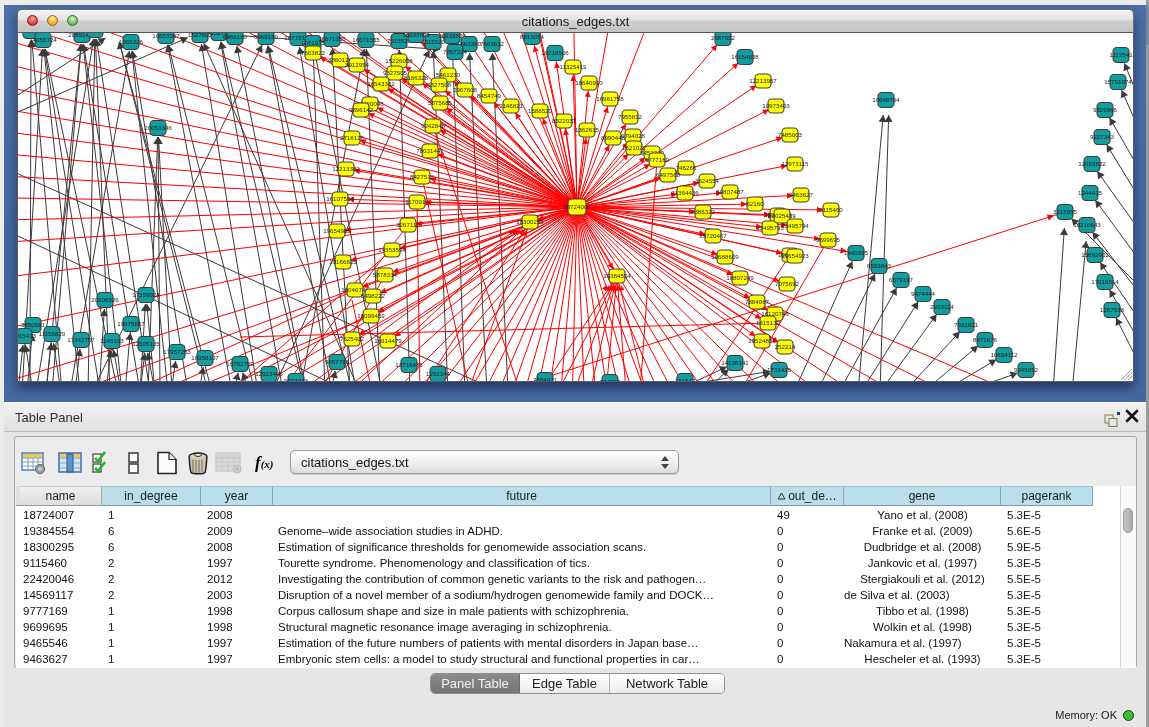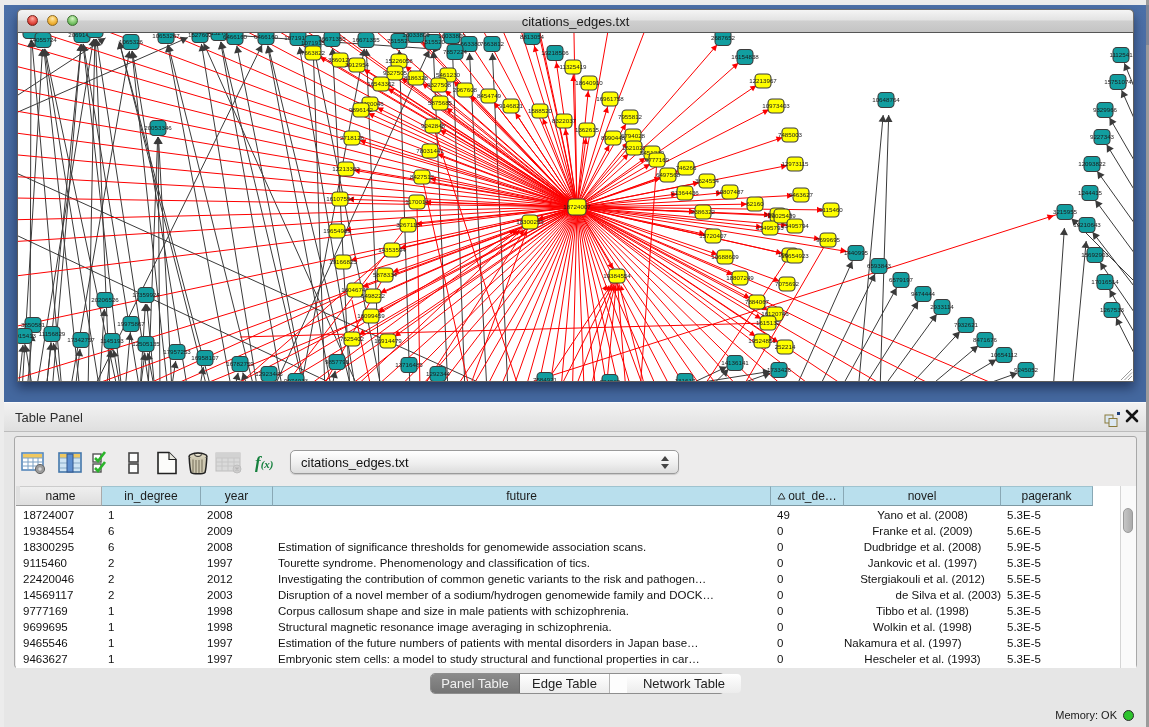--- a/index.html
+++ b/index.html
@@ -56,21 +56,21 @@
 
 
 #tabs { left:426px; top:271px; width:295px; height:21px; border:1px solid #8e8e8e;
   border-radius:5px; background:#fdfdfd; }
 .tab { position:absolute; top:0; height:19px; font-size:13px; text-align:center;
   line-height:19px; color:#222; }
 #tab1 { left:0; width:89px; background:linear-gradient(180deg,#8b8b8b,#747474);
   color:#f2f2f2; border-radius:4px 0 0 4px; border-right:1px solid #6b6b6b; }
 #tab2 { left:89px; width:90px; border-right:1px solid #b5b5b5;
   background:linear-gradient(180deg,#ffffff,#ececec); }
-#tab3 { left:196px; width:114px; border-radius:0 4px 4px 0;
+#tab3 { left:179px; width:114px; border-radius:0 4px 4px 0;
   background:linear-gradient(180deg,#ffffff,#ececec);text-align:center; }
 #mem { right:32px; top:709px; font-size:11px; color:#1a1a1a; }
 #memdot { left:1123px; top:710px; width:11px; height:11px; border-radius:50%;
   background:#2ec42e; border:1.2px solid #2c2c2c; }
 svg.icon { position:absolute; top:0; }
 </style></head>
 <body>
 <div id="desk" class="abs"></div>
 <div id="rstrip" class="abs"></div>
 <div id="rstrip2" class="abs"></div>
@@ -906,55 +906,56 @@
         <path d="M4.2 6.5 C4.5 12 5 18 6 21.5 C8 23.3 18 23.3 20 21.5 C21 18 21.5 12 21.8 6.5" fill="#cfc9b2" stroke="#222" stroke-width="1.5"></path>
         <path d="M8 8.5 V21 M11 9 V22 M14 9 V22 M17 8.5 V21" stroke="#8d8772" stroke-width="1.4"></path>
       </svg>
       <svg class="icon" style="left:196px" width="28" height="24" viewBox="0 0 28 24" opacity="0.55">
         <rect x="1" y="2" width="24" height="18" fill="#cccccc" stroke="#999"></rect>
         <rect x="1" y="2" width="24" height="5" fill="#bdbdbd"></rect>
         <path d="M1 7 H25 M1 11 H25 M1 15 H25 M7 7 V20 M13 7 V20 M19 7 V20" stroke="#a8a8a8"></path>
         <circle cx="22" cy="18" r="4" fill="#b5b5b5" stroke="#999"></circle>
         <path d="M20.5 16.5 L23.5 19.5 M23.5 16.5 L20.5 19.5" stroke="#888" stroke-width="1.2"></path>
       </svg>
-      <div class="abs" style="left:236px;top:2px;width:40px;font-family:'Liberation Serif',serif;font-style:italic;font-weight:bold;color:#15803d;font-size:17px">f<span style="font-size:11px">(x)</span></div>
+      <div class="abs" style="left:236px;top:2px;width:40px;font-family:'Liberation Serif',serif;font-style:italic;font-weight:bold;color:#000000;font-size:17px">f<span style="font-size:11px">(x)</span></div>
     </div>
     <div id="combo" class="abs">
       <span>citations_edges.txt</span>
       <svg class="abs" style="right:8px;top:5px" width="10" height="14">
         <path d="M5 0 L9 5 L1 5 Z" fill="#444"></path>
         <path d="M5 13 L9 8 L1 8 Z" fill="#444"></path>
       </svg>
     </div>
 
     <div id="thead" class="abs">
       <div class="th" style="left:4px;width:82px;background:linear-gradient(180deg,#efefef,#dedede);border-top:1px solid #ccc;border-right:1px solid #aaa;border-bottom:1px solid #999;">name</div>
       <div class="th" style="left:86px;width:99px">in_degree</div>
       <div class="th" style="left:185px;width:72px">year</div>
       <div class="th" style="left:257px;width:498px">future</div>
       <div class="th" style="left:755px;width:73px"><svg width="9" height="8" style="margin-right:2px">
             <path d="M4.5 1 L8 7 L1 7 Z" fill="none" stroke="#333"></path>
           </svg>out_de…</div>
-      <div class="th" style="left:828px;width:157px">novel</div>
+      <div class="th" style="left:828px;width:157px">gene</div>
       <div class="th" style="left:985px;width:92px">pagerank</div>
       <div style="position:absolute;left:0;top:0;width:4px;height:20px;background:#e0e0e0;border-bottom:1px solid #999"></div>
     </div>
     <div id="tbody" class="abs">
         <div class="tr" style="top:2px">
 <span class="c" style="left:7px">18724007</span>
 <span class="c" style="left:92px">1</span>
 <span class="c" style="left:191px">2008</span>
 <span class="c" style="left:761px">49</span>
 <span class="c" style="left:828px;width:157px;text-align:center">Yano et al. (2008)</span>
 <span class="c" style="left:991px">5.3E-5</span>
 </div>
         <div class="tr" style="top:18px">
 <span class="c" style="left:7px">19384554</span>
 <span class="c" style="left:92px">6</span>
 <span class="c" style="left:191px">2009</span>
+<span class="c" style="left:262px;width:488px">Genome–wide association studies in ADHD.</span>
 <span class="c" style="left:761px">0</span>
 <span class="c" style="left:828px;width:157px;text-align:center">Franke et al. (2009)</span>
 <span class="c" style="left:991px">5.6E-5</span>
 </div>
         <div class="tr" style="top:34px">
 <span class="c" style="left:7px">18300295</span>
 <span class="c" style="left:92px">6</span>
 <span class="c" style="left:191px">2008</span>
 <span class="c" style="left:262px;width:488px">Estimation of significance thresholds for genomewide association scans.</span>
 <span class="c" style="left:761px">0</span>
@@ -978,21 +979,21 @@
 <span class="c" style="left:761px">0</span>
 <span class="c" style="left:828px;width:157px;text-align:center">Stergiakouli et al. (2012)</span>
 <span class="c" style="left:991px">5.5E-5</span>
 </div>
         <div class="tr" style="top:82px">
 <span class="c" style="left:7px">14569117</span>
 <span class="c" style="left:92px">2</span>
 <span class="c" style="left:191px">2003</span>
 <span class="c" style="left:262px;width:488px">Disruption of a novel member of a sodium/hydrogen genomewide family and DOCK…</span>
 <span class="c" style="left:761px">0</span>
-<span class="c" style="left:828px;width:157px;text-align:right">de Silva et al. (2003)</span>
+<span class="c" style="left:828px;width:157px;text-align:left">de Silva et al. (2003)</span>
 <span class="c" style="left:991px">5.3E-5</span>
 </div>
         <div class="tr" style="top:98px">
 <span class="c" style="left:7px">9777169</span>
 <span class="c" style="left:92px">1</span>
 <span class="c" style="left:191px">1998</span>
 <span class="c" style="left:262px;width:488px">Corpus callosum shape and size in male patients with schizophrenia.</span>
 <span class="c" style="left:761px">0</span>
 <span class="c" style="left:828px;width:157px;text-align:center">Tibbo et al. (1998)</span>
 <span class="c" style="left:991px">5.3E-5</span>

